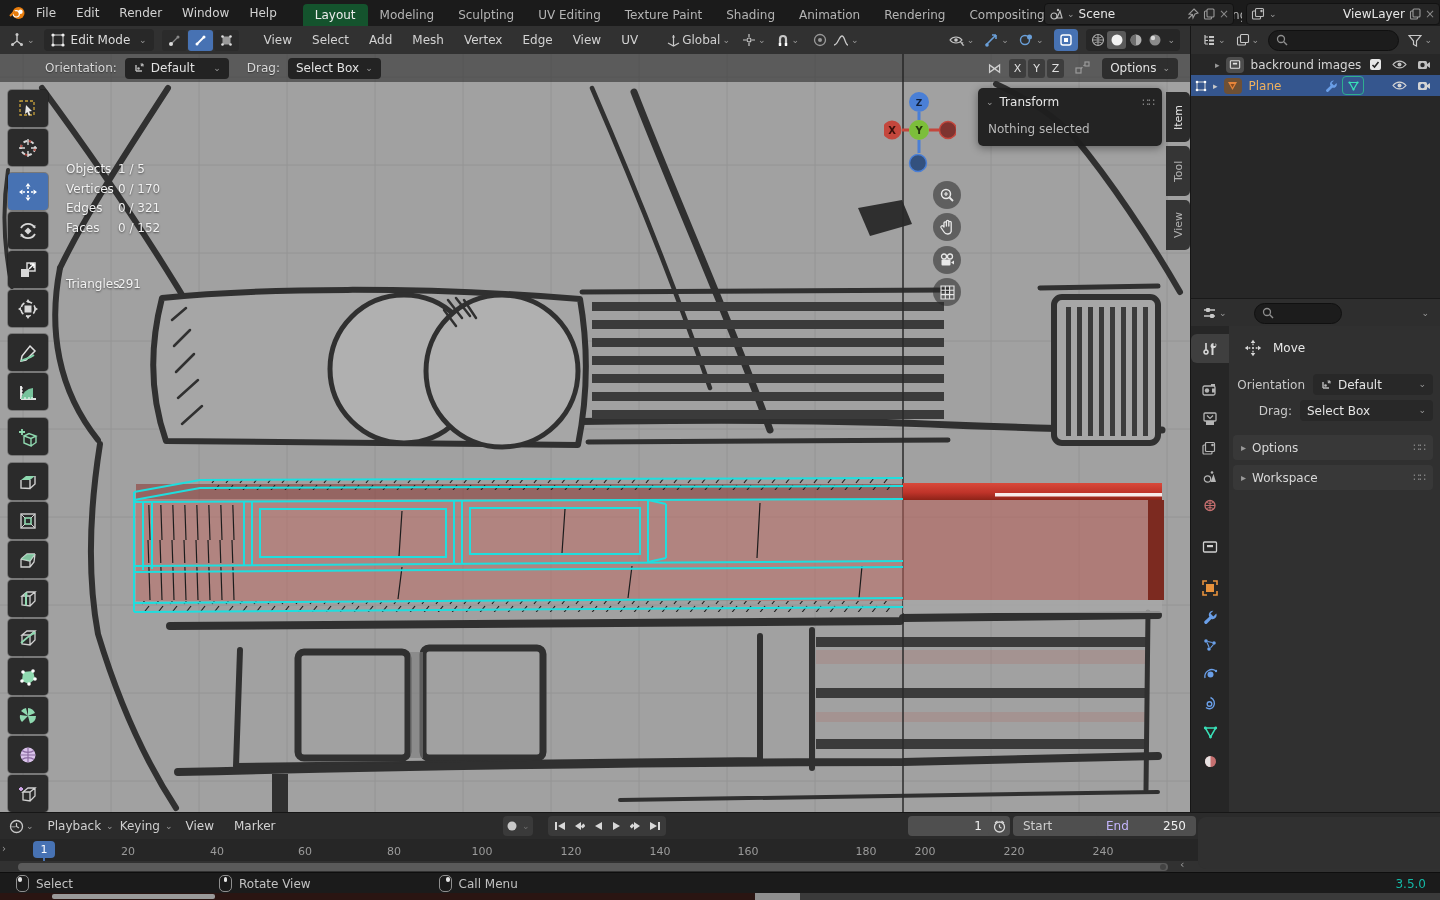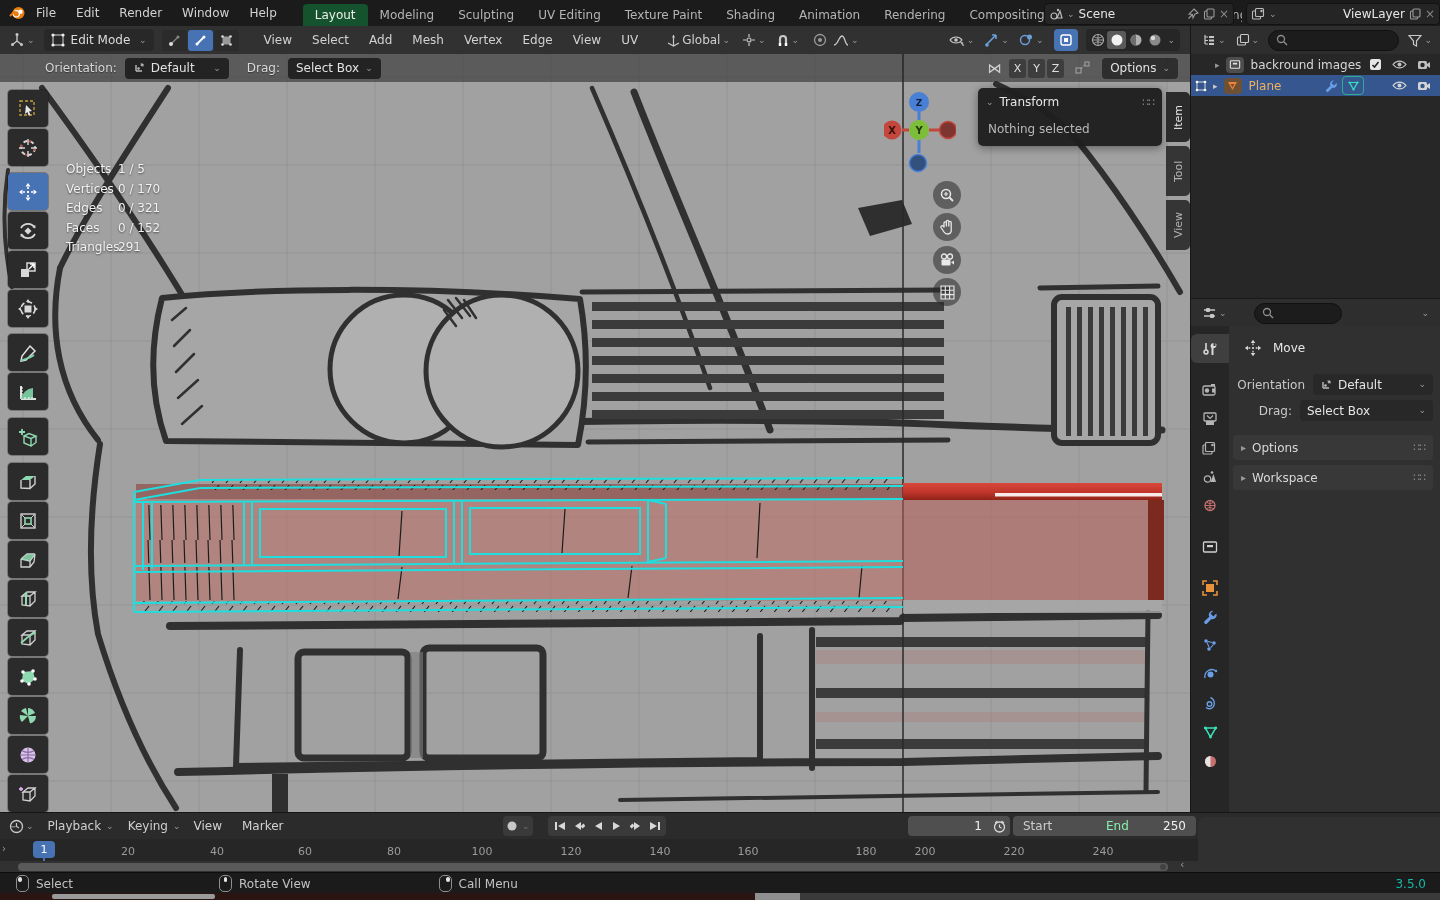--- a/index.html
+++ b/index.html
@@ -180,21 +180,21 @@
         <rect x="470" y="508" width="170" height="46"></rect>
       </g>
     </g>
   </svg>
 
   <div class="abs vpinfo" style="left:66px;top:160px;line-height:19.5px;">
     <div><span style="display:inline-block;width:52px;">Objects</span><span>1 / 5</span></div>
     <div><span style="display:inline-block;width:52px;">Vertices</span><span>0 / 170</span></div>
     <div><span style="display:inline-block;width:52px;">Edges</span><span>0 / 321</span></div>
     <div><span style="display:inline-block;width:52px;">Faces</span><span>0 / 152</span></div>
-    <div><span style="display:inline-block;width:52px;">Triangles</span><span>291</span></div>
+    <div><span style="display:inline-block;width:52px;margin-top:37px;">Triangles</span><span>291</span></div>
   </div>
 
   <div class="abs toolsettings row" style="left:0;top:54px;width:1190px;height:28px;">
     <span class="tslabel" style="margin-left:45px;">Orientation:</span>
     <div class="tspill" style="margin-left:8px;width:88px;">
       <svg width="12" height="12" viewBox="0 0 12 12">
           <path d="M3 9 L3 3 M3 9 L9 9" stroke="#bbb" stroke-width="1.4" fill="none"></path>
           <circle cx="5.5" cy="6.5" r="1.3" fill="#bbb"></circle>
           <path d="M8 4 l2 -2 M10 2 l-2.5 0 M10 2 l0 2.5" stroke="#bbb" stroke-width="1.1" fill="none"></path>
         </svg>
@@ -886,21 +886,21 @@
             <circle cx="7.5" cy="7.5" r="6" fill="none" stroke="#c8c8c8" stroke-width="1.3"></circle>
             <path d="M7.5 7.5 A6 6 0 0 1 1.5 7.5" fill="#c8c8c8"></path>
             <path d="M7.5 4 V7.5 L10 9" stroke="#c8c8c8" stroke-width="1.2" fill="none"></path>
           </svg>
         <span class="chev">⌄</span>
       </div>
       <div class="iconchip" style="margin-left:8px;gap:5px;">
         <span>Playback</span>
           <span class="chev">⌄</span>
       </div>
-      <div class="iconchip" style="gap:5px;margin-left:8px;">
+      <div class="iconchip" style="gap:5px;">
         <span>Keying</span>
           <span class="chev">⌄</span>
       </div>
       <span class="menu">View</span>
       <span class="menu">Marker</span>
 
       <div class="abs row" style="left:503px;top:3px;height:20px;background:#3a3a3a;border-radius:4px;padding:0 3px;">
         <svg width="12" height="12" viewBox="0 0 12 12">
             <circle cx="6" cy="6" r="4.5" fill="#c8c8c8"></circle>
           </svg>
@@ -950,21 +950,21 @@
         <svg width="13" height="13" viewBox="0 0 13 13">
             <circle cx="6.5" cy="7" r="5" fill="none" stroke="#d8d8d8" stroke-width="1.3"></circle>
             <path d="M6.5 4.5 V7 L8.5 8.2 M4.5 1 L2 3 M8.5 1 L11 3" stroke="#d8d8d8" stroke-width="1.2" fill="none"></path>
           </svg>
       </div>
       <div class="abs framechip" style="left:1013px;top:3px;width:80px;padding:0 10px;">
         <span style="color:#cdcdcd;">Start</span>
           <span style="flex:1;text-align:right;">1</span>
       </div>
       <div class="abs framechip" style="left:1096px;top:3px;width:80px;padding:0 10px;">
-        <span style="color:#86efac;">End</span>
+        <span style="color:#c4b5fd;">End</span>
           <span style="flex:1;text-align:right;padding-left:28px;">250</span>
       </div>
     </div>
 
     <div class="abs" style="left:0;top:26px;width:1440px;height:22px;background:#262626;">
       <span class="tick" style="left:128px;">20</span>
       <span class="tick" style="left:217px;">40</span>
       <span class="tick" style="left:305px;">60</span>
       <span class="tick" style="left:394px;">80</span>
       <span class="tick" style="left:482px;">100</span>

